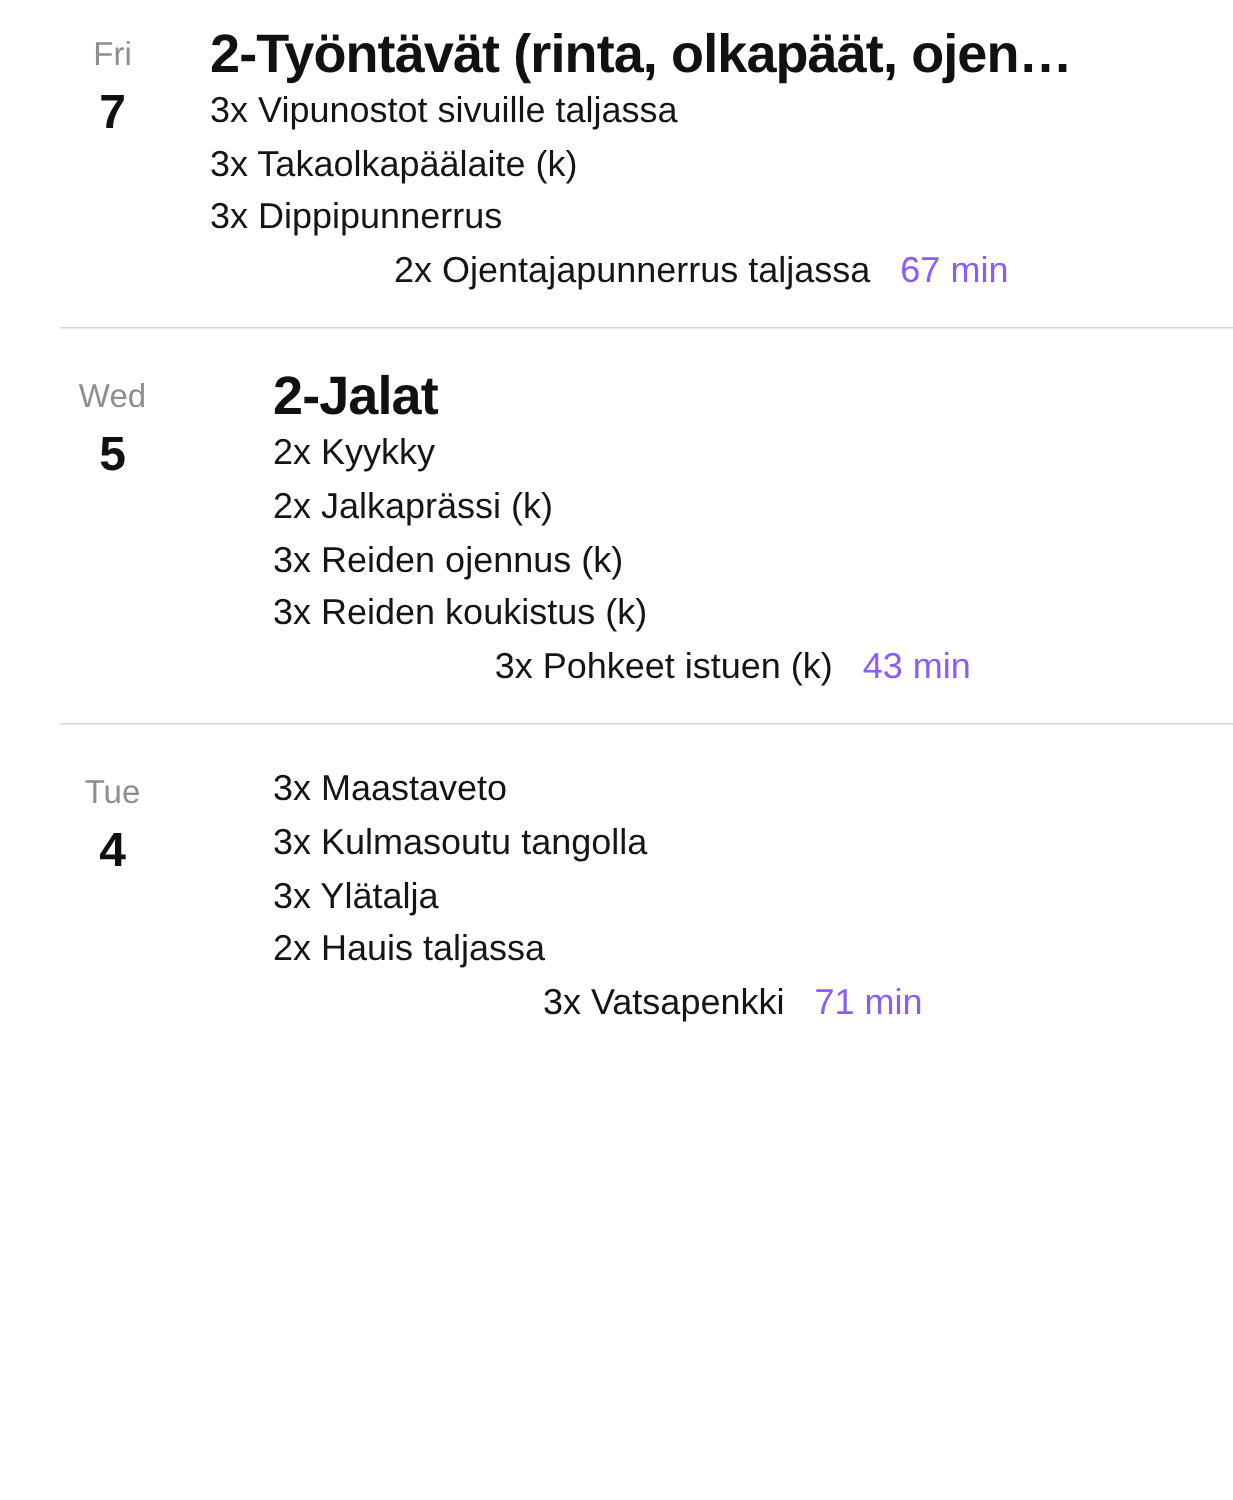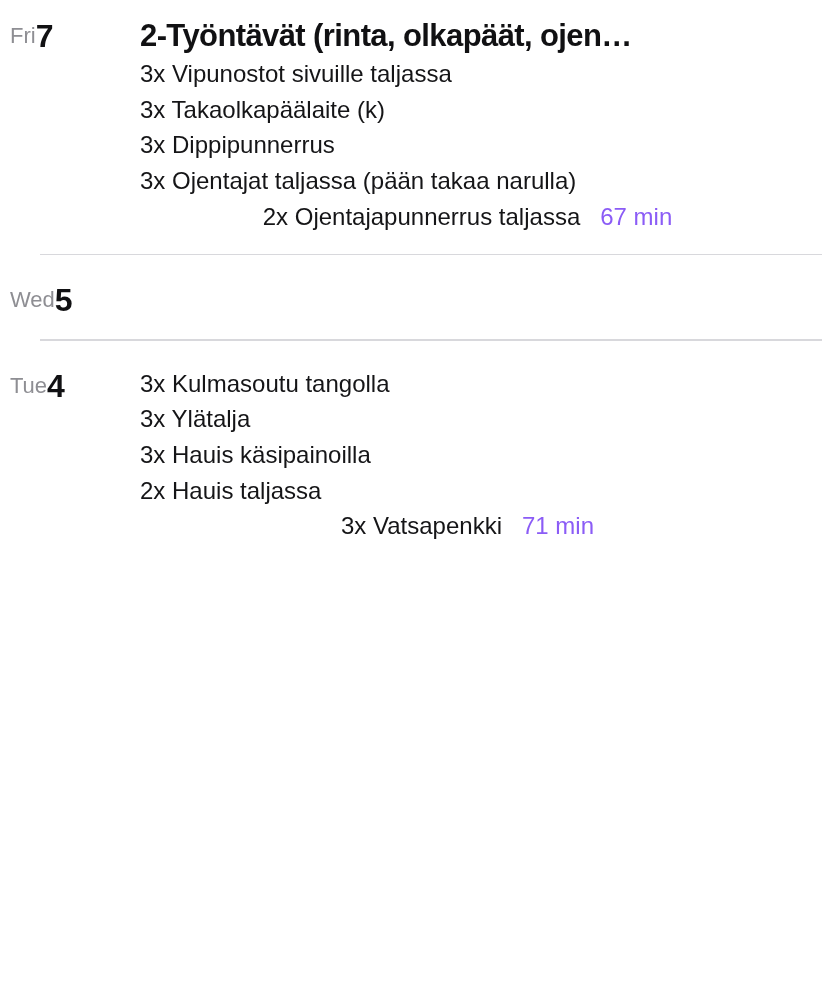--- a/index.html
+++ b/index.html
@@ -21,47 +21,48 @@
     align-items: flex-start;
     padding: 16px 40px 19px 0;
   }
   .divider {
     height: 1.5px;
     background: #d8d8dc;
     margin-left: 40px;
   }
   .divider + .entry {
     padding-top: 25px;
+    gap: 42px;
   }
   .date-col {
     flex: 0 0 140px;
     width: 140px;
     padding-left: 10px;
     display: flex;
-    flex-direction: row;
+    flex-direction: column;
     align-items: center;
   }
   .weekday {
     font-size: 22px;
     line-height: 40px;
     color: #8e8e93;
     font-weight: 400;
   }
   .daynum {
     font-size: 32px;
     line-height: 36px;
     font-weight: 700;
     color: #111113;
   }
   .content-col {
     flex: 1 1 auto;
     min-width: 0;
   }
   .title {
-    font-size: 31px;
+    font-size: 36px;
     line-height: 40px;
     font-weight: 700;
     letter-spacing: -0.6px;
     white-space: nowrap;
     overflow: hidden;
     color: #111113;
   }
   .exercise-row {
     font-size: 24px;
     line-height: 35.7px;
@@ -90,48 +91,58 @@
   <div class="entry">
     <div class="date-col">
       <div class="weekday">Fri</div>
       <div class="daynum">7</div>
     </div>
     <div class="content-col">
       <div class="title">2-Työntävät (rinta, olkapäät, ojen…</div>
       <div class="exercise-row">3x Vipunostot sivuille taljassa</div>
       <div class="exercise-row">3x Takaolkapäälaite (k)</div>
       <div class="exercise-row">3x Dippipunnerrus</div>
-      <div class="exercise-row">3x Ojentajat taljassa (pään takaa narulla)</div>
       <div class="exercise-row last">
         <span>2x Ojentajapunnerrus taljassa</span>
         <span class="duration">67 min</span>
       </div>
     </div>
   </div>
 
   <div class="divider"></div>
 
   <div class="entry">
     <div class="date-col">
       <div class="weekday">Wed</div>
       <div class="daynum">5</div>
     </div>
+    <div class="content-col">
+      <div class="title">2-Jalat</div>
+      <div class="exercise-row">2x Kyykky</div>
+      <div class="exercise-row">2x Jalkaprässi (k)</div>
+      <div class="exercise-row">3x Reiden ojennus (k)</div>
+      <div class="exercise-row">3x Reiden koukistus (k)</div>
+      <div class="exercise-row last">
+        <span>3x Pohkeet istuen (k)</span>
+        <span class="duration">43 min</span>
+      </div>
+    </div>
   </div>
 
   <div class="divider"></div>
 
   <div class="entry">
     <div class="date-col">
       <div class="weekday">Tue</div>
       <div class="daynum">4</div>
     </div>
     <div class="content-col">
+      <div class="exercise-row">3x Maastaveto</div>
       <div class="exercise-row">3x Kulmasoutu tangolla</div>
       <div class="exercise-row">3x Ylätalja</div>
-      <div class="exercise-row">3x Hauis käsipainoilla</div>
       <div class="exercise-row">2x Hauis taljassa</div>
       <div class="exercise-row last">
         <span>3x Vatsapenkki</span>
         <span class="duration">71 min</span>
       </div>
     </div>
   </div>
 
 </div>
 

